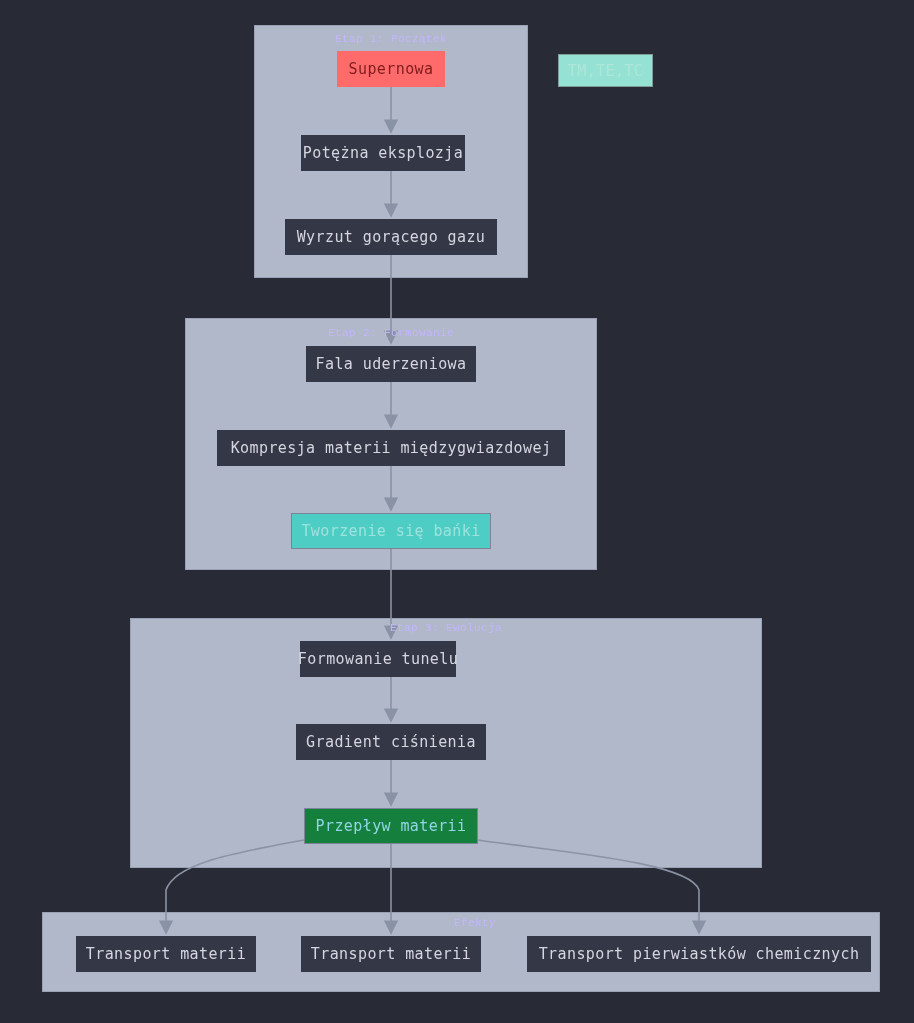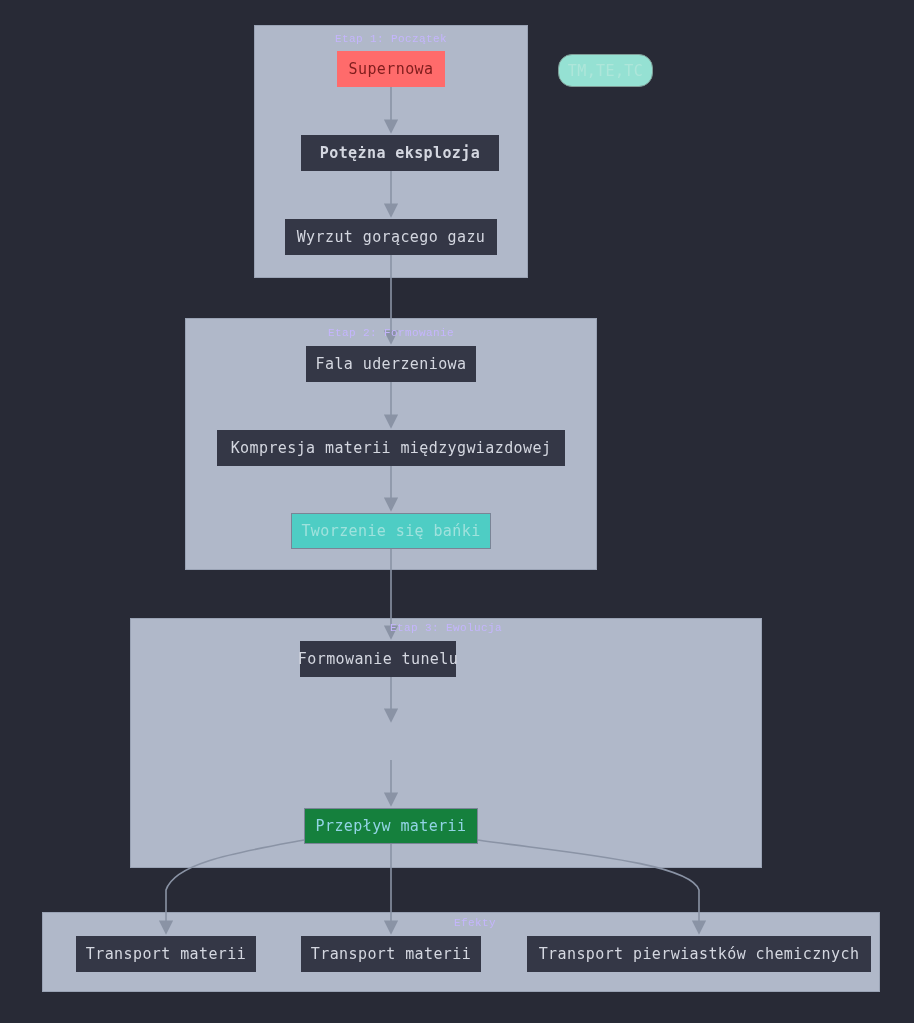--- a/index.html
+++ b/index.html
@@ -112,25 +112,26 @@
         <path d="M391,549 L391,635" marker-end="url(#arrow)"></path>
         <path d="M391,677 L391,718" marker-end="url(#arrow)"></path>
         <path d="M391,760 L391,802" marker-end="url(#arrow)"></path>
         <path d="M304,840 C240,852 175,862 166,890 L166,930" marker-end="url(#arrow)"></path>
         <path d="M391,844 L391,930" marker-end="url(#arrow)"></path>
         <path d="M478,840 C560,852 690,862 699,890 L699,930" marker-end="url(#arrow)"></path>
       </g>
   </svg>
 
   <div class="node node-supernova" id="node-0" style="left: 337px; top: 51px; width: 108px; height: 36px;">Supernowa</div>
-  <div class="node node-default" id="node-1" style="left: 301px; top: 135px; width: 198px; height: 36px; font-weight: bold;">Potężna eksplozja</div>
+  <div class="node node-default" id="node-1" style="left: 301px; top: 135px; width: 164px; height: 36px;">Potężna eksplozja</div>
   <div class="node node-default" id="node-2" style="left: 285px; top: 219px; width: 212px; height: 36px;">Wyrzut gorącego gazu</div>
   <div class="node node-default" id="node-3" style="left: 306px; top: 346px; width: 170px; height: 36px;">Fala uderzeniowa</div>
   <div class="node node-default" id="node-4" style="left: 217px; top: 430px; width: 348px; height: 36px;">Kompresja materii międzygwiazdowej</div>
   <div class="node node-bubble" id="node-5" style="left: 291px; top: 513px; width: 200px; height: 36px;">Tworzenie się bańki</div>
   <div class="node node-default" id="node-6" style="left: 300px; top: 641px; width: 156px; height: 36px;">Formowanie tunelu</div>
+  <div class="node node-default" id="node-7" style="left: 296px; top: 724px; width: 190px; height: 36px;">Gradient ciśnienia</div>
   <div class="node node-flow" id="node-8" style="left: 304px; top: 808px; width: 174px; height: 36px;">Przepływ materii</div>
   <div class="node node-default" id="node-9" style="left: 76px; top: 936px; width: 180px; height: 36px;">Transport materii</div>
   <div class="node node-default" id="node-10" style="left: 301px; top: 936px; width: 180px; height: 36px;">Transport materii</div>
   <div class="node node-default" id="node-11" style="left: 527px; top: 936px; width: 344px; height: 36px;">Transport pierwiastków chemicznych</div>
-  <div class="node node-legend" id="node-12" style="left: 558px; top: 54px; width: 95px; height: 33px; border-radius: 14px;">TM,TE,TC</div>
+  <div class="node node-legend" id="node-12" style="left: 558px; top: 54px; width: 95px; height: 33px;">TM,TE,TC</div>
 
 </div>
 
 </body></html>

